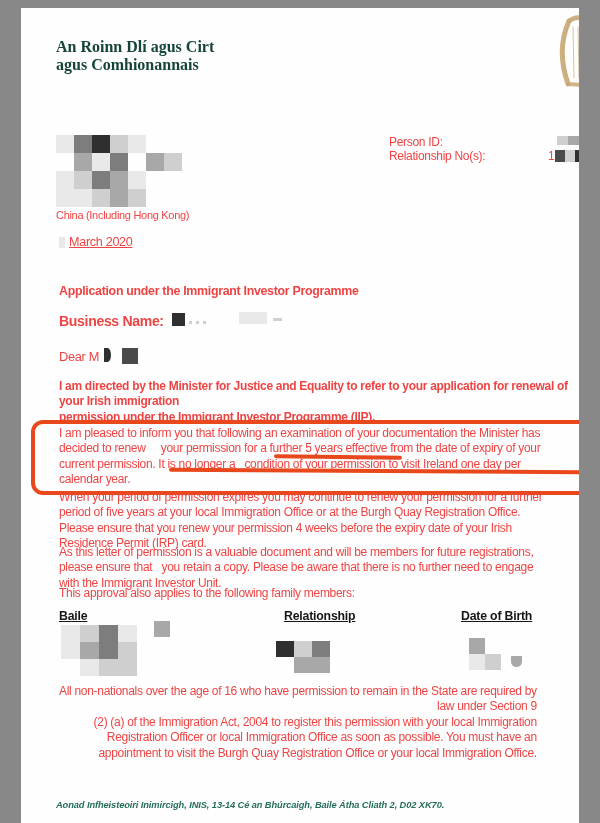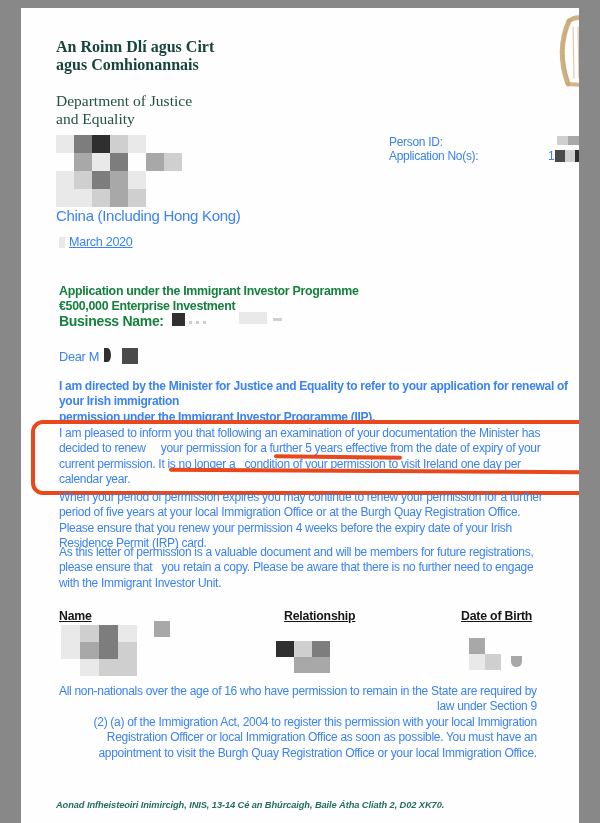--- a/index.html
+++ b/index.html
@@ -22,23 +22,23 @@
     font-weight:bold;font-size:16px;line-height:18px;color:#17443a;
   }
   .dept-english{
     font-size:15.5px;line-height:18px;color:#235244;
   }
   .harp{position:absolute;left:531px;top:6px;width:52px;height:78px;}
   
   .para{
     position:absolute;
     font-size:12px;line-height:15.4px;letter-spacing:-0.3px;
-    white-space:pre;color:#3b82f6;
-  }
-  .bold{font-weight:bold;color:#15803d;}
+    white-space:pre;color:#ef4444;
+  }
+  .bold{font-weight:bold;color:#ef4444;}
   
   .mosaic{position:absolute;display:grid;}
   .mosaic i{display:block;}
   .s0{background:transparent;}
   .s1{background:#e9e9e9;}
   .s2{background:#cfcfcf;}
   .s3{background:#a8a8a8;}
   .s4{background:#7d7d7d;}
   .s5{background:#4a4a4a;}
   .s6{background:#2f2f2f;}
@@ -69,22 +69,20 @@
   .footer .f1{font-weight:bold;font-style:italic;}
 </style>
 </head>
 <body>
 
 <div class="page">
 
   <div class="dept-block">
     <div class="dept-irish">An Roinn Dlí agus Cirt
 agus Comhionannais</div>
-    <div class="dept-english">Department of Justice
-and Equality</div>
   </div>
 
   <svg class="harp" viewBox="0 0 52 78">
     <g fill="none" stroke="#c9a874" stroke-linecap="round">
       <path d="M17 7 Q4 36 16 70" stroke-width="5" opacity="0.9"></path>
       <path d="M17 7 Q28 -1 37 10" stroke-width="4.5" opacity="0.9"></path>
       <path d="M37 10 L43 48 Q44 62 33 71 L16 70" stroke-width="4" opacity="0.85"></path>
       <path d="M21 13 L22 64 M26 13 L27 64 M31 14 L32 63 M35 16 L37 62 M39 20 L40 60" stroke-width="1" opacity="0.7"></path>
       <path d="M16 10 Q6 36 17 67" stroke-width="1.4" stroke-dasharray="1.5 2.5" opacity="0.9"></path>
       <path d="M37 12 L42 49 Q42 60 32 68" stroke-width="1.2" stroke-dasharray="1.5 2.5" opacity="0.8"></path>
@@ -116,42 +114,41 @@
     <i class="s1"></i>
       <i class="s1"></i>
       <i class="s2"></i>
       <i class="s3"></i>
       <i class="s2"></i>
       <i class="s0"></i>
       <i class="s0"></i>
   </div>
 
   <div class="para" style="left:368px;top:127px;">Person ID:</div>
-  <div class="para" style="left:368px;top:141px;">Application No(s):</div>
+  <div class="para" style="left:368px;top:141px;">Relationship No(s):</div>
   <div class="mosaic" style="left:536px;top:128px;grid-template-columns:repeat(3,11px);grid-auto-rows:9px;">
     <i class="s2"></i>
       <i class="s3"></i>
       <i class="s1"></i>
   </div>
   <div class="para" style="left:527px;top:141px;">1</div>
   <div class="mosaic" style="left:534px;top:142px;grid-template-columns:repeat(6,10px);grid-auto-rows:12px;">
     <i class="s5"></i>
       <i class="s2"></i>
       <i class="s6"></i>
       <i class="s0"></i>
       <i class="s3"></i>
       <i class="s4"></i>
   </div>
 
-  <div class="para" style="left:35px;top:200px;font-size:15px;">China (Including Hong Kong)</div>
+  <div class="para" style="left:35px;top:200px;font-size:11px;">China (Including Hong Kong)</div>
   <span class="chip s1" style="position:absolute;left:38px;top:229px;width:6px;height:11px;"></span>
   <div class="para" style="left:48px;top:227px;font-size:12.6px;text-decoration:underline;">March 2020</div>
 
   <div class="para bold" style="left:38px;top:276px;font-size:12.4px;">Application under the Immigrant Investor Programme</div>
-  <div class="para bold" style="left:38px;top:291px;font-size:12.4px;">€500,000 Enterprise Investment</div>
   <div class="para bold" style="left:38px;top:306px;font-size:14px;">Business Name:</div>
   <span class="chip s6" style="position:absolute;left:151px;top:305px;width:13px;height:13px;"></span>
   <span class="chip s2" style="position:absolute;left:168px;top:313px;width:3px;height:3px;"></span>
   <span class="chip s2" style="position:absolute;left:175px;top:313px;width:3px;height:3px;"></span>
   <span class="chip s2" style="position:absolute;left:182px;top:313px;width:3px;height:3px;"></span>
   <span class="chip s1" style="position:absolute;left:218px;top:304px;width:28px;height:12px;"></span>
   <span class="chip s2" style="position:absolute;left:252px;top:310px;width:9px;height:3px;"></span>
 
   <div class="para" style="left:38px;top:341px;font-size:12.8px;">Dear M</div>
   <span class="chip s6" style="position:absolute;left:83px;top:340px;width:7px;height:14px;border-radius:0 70% 70% 0;"></span>
@@ -171,22 +168,23 @@
 
   <div class="para" style="left:38px;top:482px;">When your period of permission expires you may continue to renew your permission for a further
 period of five years at your local Immigration Office or at the Burgh Quay Registration Office.
 Please ensure that you renew your permission 4 weeks before the expiry date of your Irish
 Residence Permit (IRP) card.</div>
 
   <div class="para" style="left:38px;top:537px;">As this letter of permission is a valuable document and will be members for future registrations,
 please ensure that   you retain a copy. Please be aware that there is no further need to engage
 with the Immigrant Investor Unit.</div>
 
-
-  <div class="th" style="left:38px;top:601px;">Name</div>
+  <div class="para" style="left:38px;top:578px;">This approval also applies to the following family members:</div>
+
+  <div class="th" style="left:38px;top:601px;">Baile</div>
   <div class="th" style="left:263px;top:601px;">Relationship</div>
   <div class="th" style="left:440px;top:601px;">Date of Birth</div>
 
   <div class="mosaic" style="left:40px;top:617px;grid-template-columns:repeat(5,19px);grid-auto-rows:17px;">
     <i class="s1"></i>
       <i class="s2"></i>
       <i class="s4"></i>
       <i class="s1"></i>
       <i class="s0"></i>
     <i class="s1"></i>

